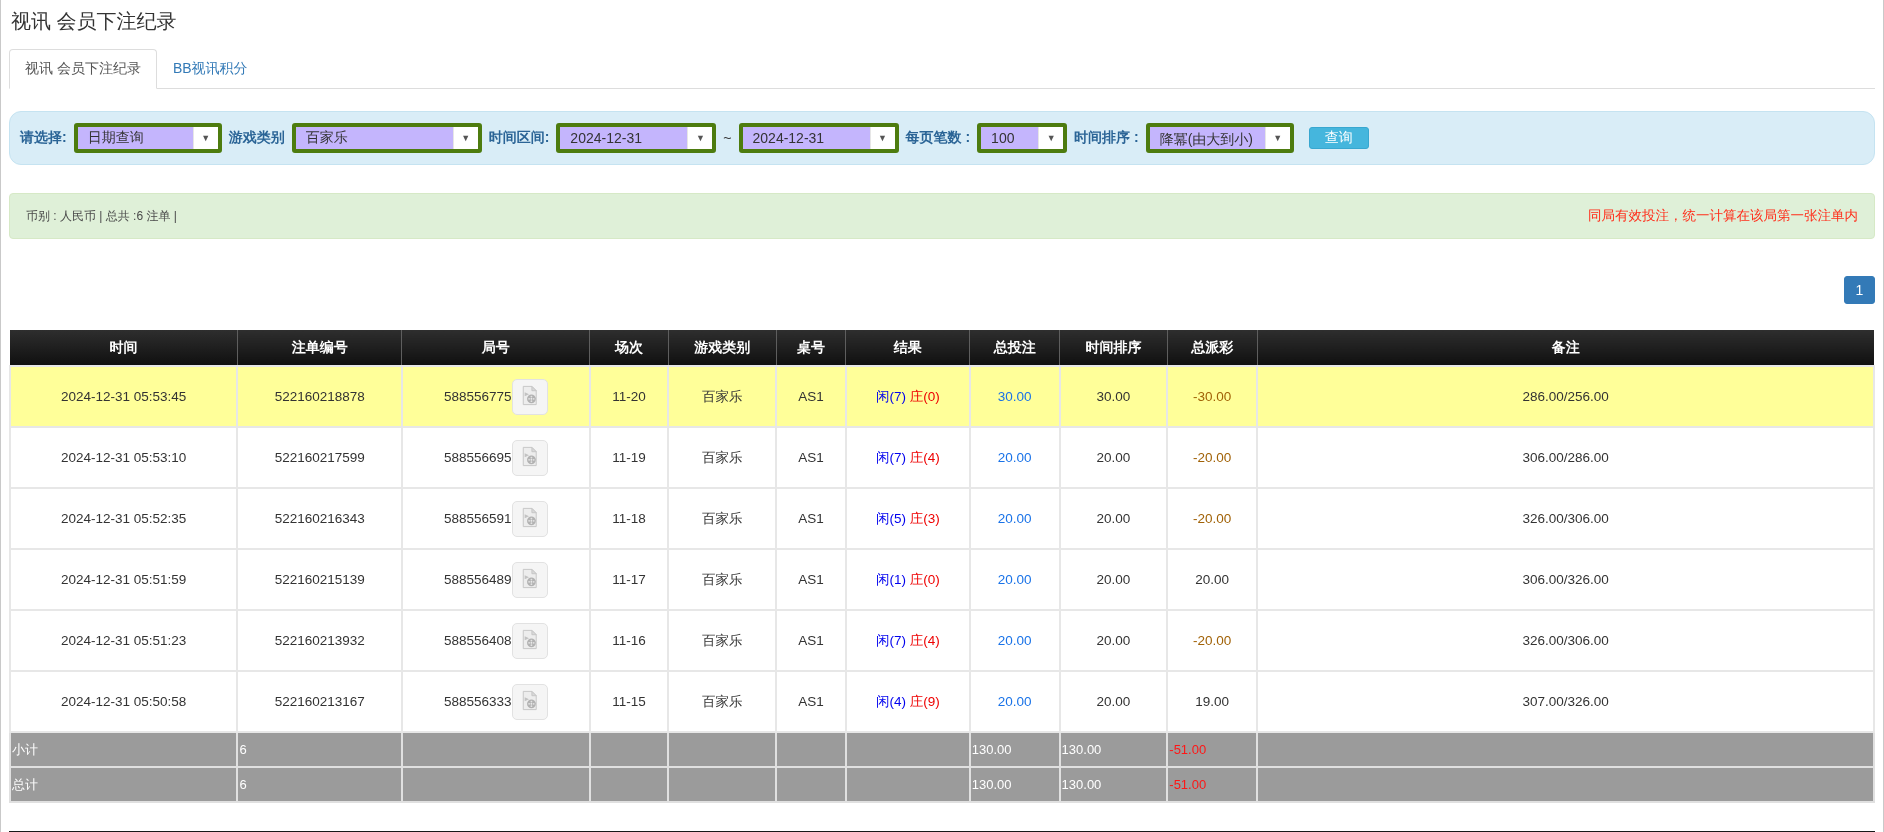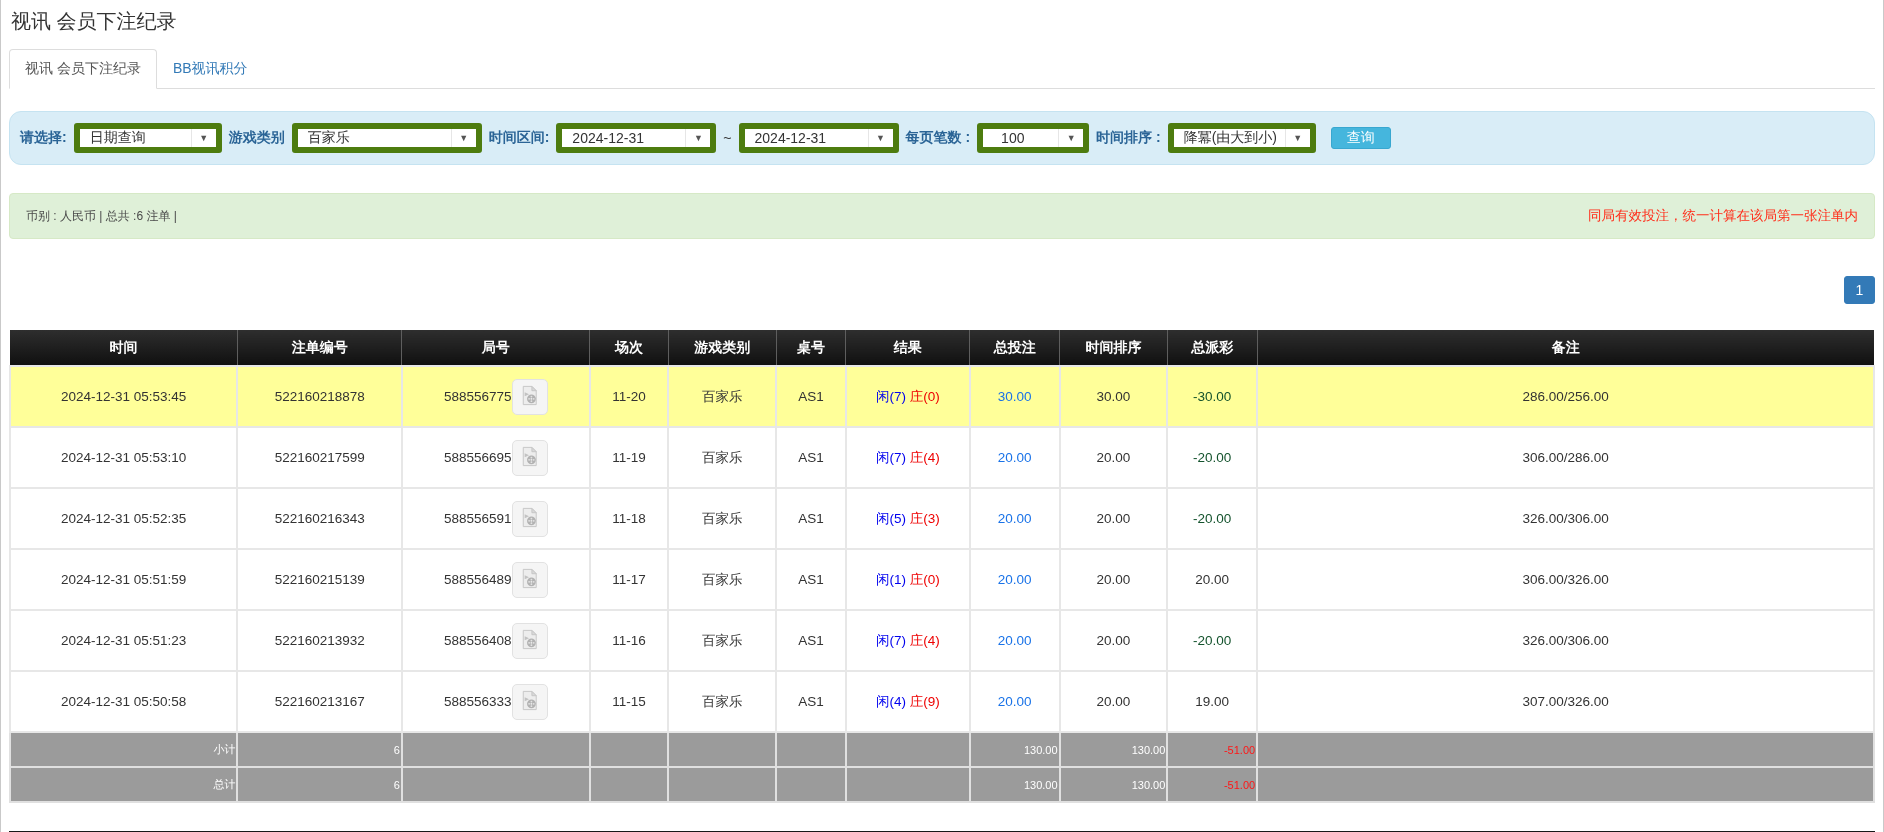--- a/index.html
+++ b/index.html
@@ -26,30 +26,30 @@
   }
   .tab.inactive { color:#337ab7; border:1px solid transparent; }
 
   
   .filter-bar {
     margin-top:22px; background:#d9edf7; border:1px solid #c5e3f1; border-radius:12px;
     padding:11px 10px; display:flex; align-items:center; gap:7px;
   }
   .filter-label { color:#2a6496; font-weight:bold; white-space:nowrap; font-size:14px; }
   .combo {
-    background:#ffffff; border:6px solid #4d7c0f; border-radius:3px; height:30px;
+    background:#c4b5fd; border:4px solid #4d7c0f; border-radius:3px; height:30px;
     display:flex; align-items:center; overflow:hidden; cursor:pointer;
   }
   .combo .txt { flex:1; padding:0 10px; font-size:14px; color:#333; white-space:nowrap; overflow:hidden; }
   .combo .arr {
     width:25px; align-self:stretch; display:flex; align-items:center; justify-content:center;
     color:#555; font-size:9px; border-left:1px solid #e6e6e6; background:#fff;
   }
   .w-query { width:148px; } .w-game { width:190px; } .w-date { width:160px; }
-  .w-size  { width:112px;padding-left:8px; } .w-sort { width:148px;align-items:flex-end; }
+  .w-size  { width:90px; } .w-sort { width:148px;align-items:flex-end; }
   .tilde { color:#333; }
   .btn-search {
     margin-left:8px; height:22px; padding:0 15px; border-radius:3px; border:1px solid #38a7d0;
     background:#45b6dd; color:#fff; font-size:14px; cursor:pointer;
     font-family:"Liberation Sans","DejaVu Sans",sans-serif;
   }
 
   
   .summary-bar {
     margin-top:28px; background:#dff0d8; border:1px solid #d6e9c6; border-radius:4px;
@@ -78,24 +78,24 @@
   }
   tr.hl td { background:#ffff99; }
   .round-wrap { display:inline-flex; align-items:center; }
   .video-btn {
     width:36px; height:36px; background:#f5f5f5; border:1px solid #e2e2e2; border-radius:5px;
     display:inline-flex; align-items:center; justify-content:center; cursor:pointer; padding:0;
   }
   .res-player { color:#0000ee; }
   .res-banker { color:#ee0000; }
   .bet-link { color:#1a73e8; cursor:pointer; text-decoration:none; }
-  td.neg { color:#14532d; }
+  td.neg { color:#a16207; }
   tfoot td {
-    height:35px; background:#9b9b9b; color:#fff; text-align:right;
-    border:2px solid #e0e0e0; font-size:11px;
+    height:35px; background:#9b9b9b; color:#fff; text-align:left;
+    border:2px solid #e0e0e0; font-size:13px;
   }
   tfoot td.neg { color:#ff1616; }
 
   .bottom-line { margin-top:28px; border-top:3px solid #181818; }
 </style>
 </head>
 <body>
 
 <div class="page">
 

